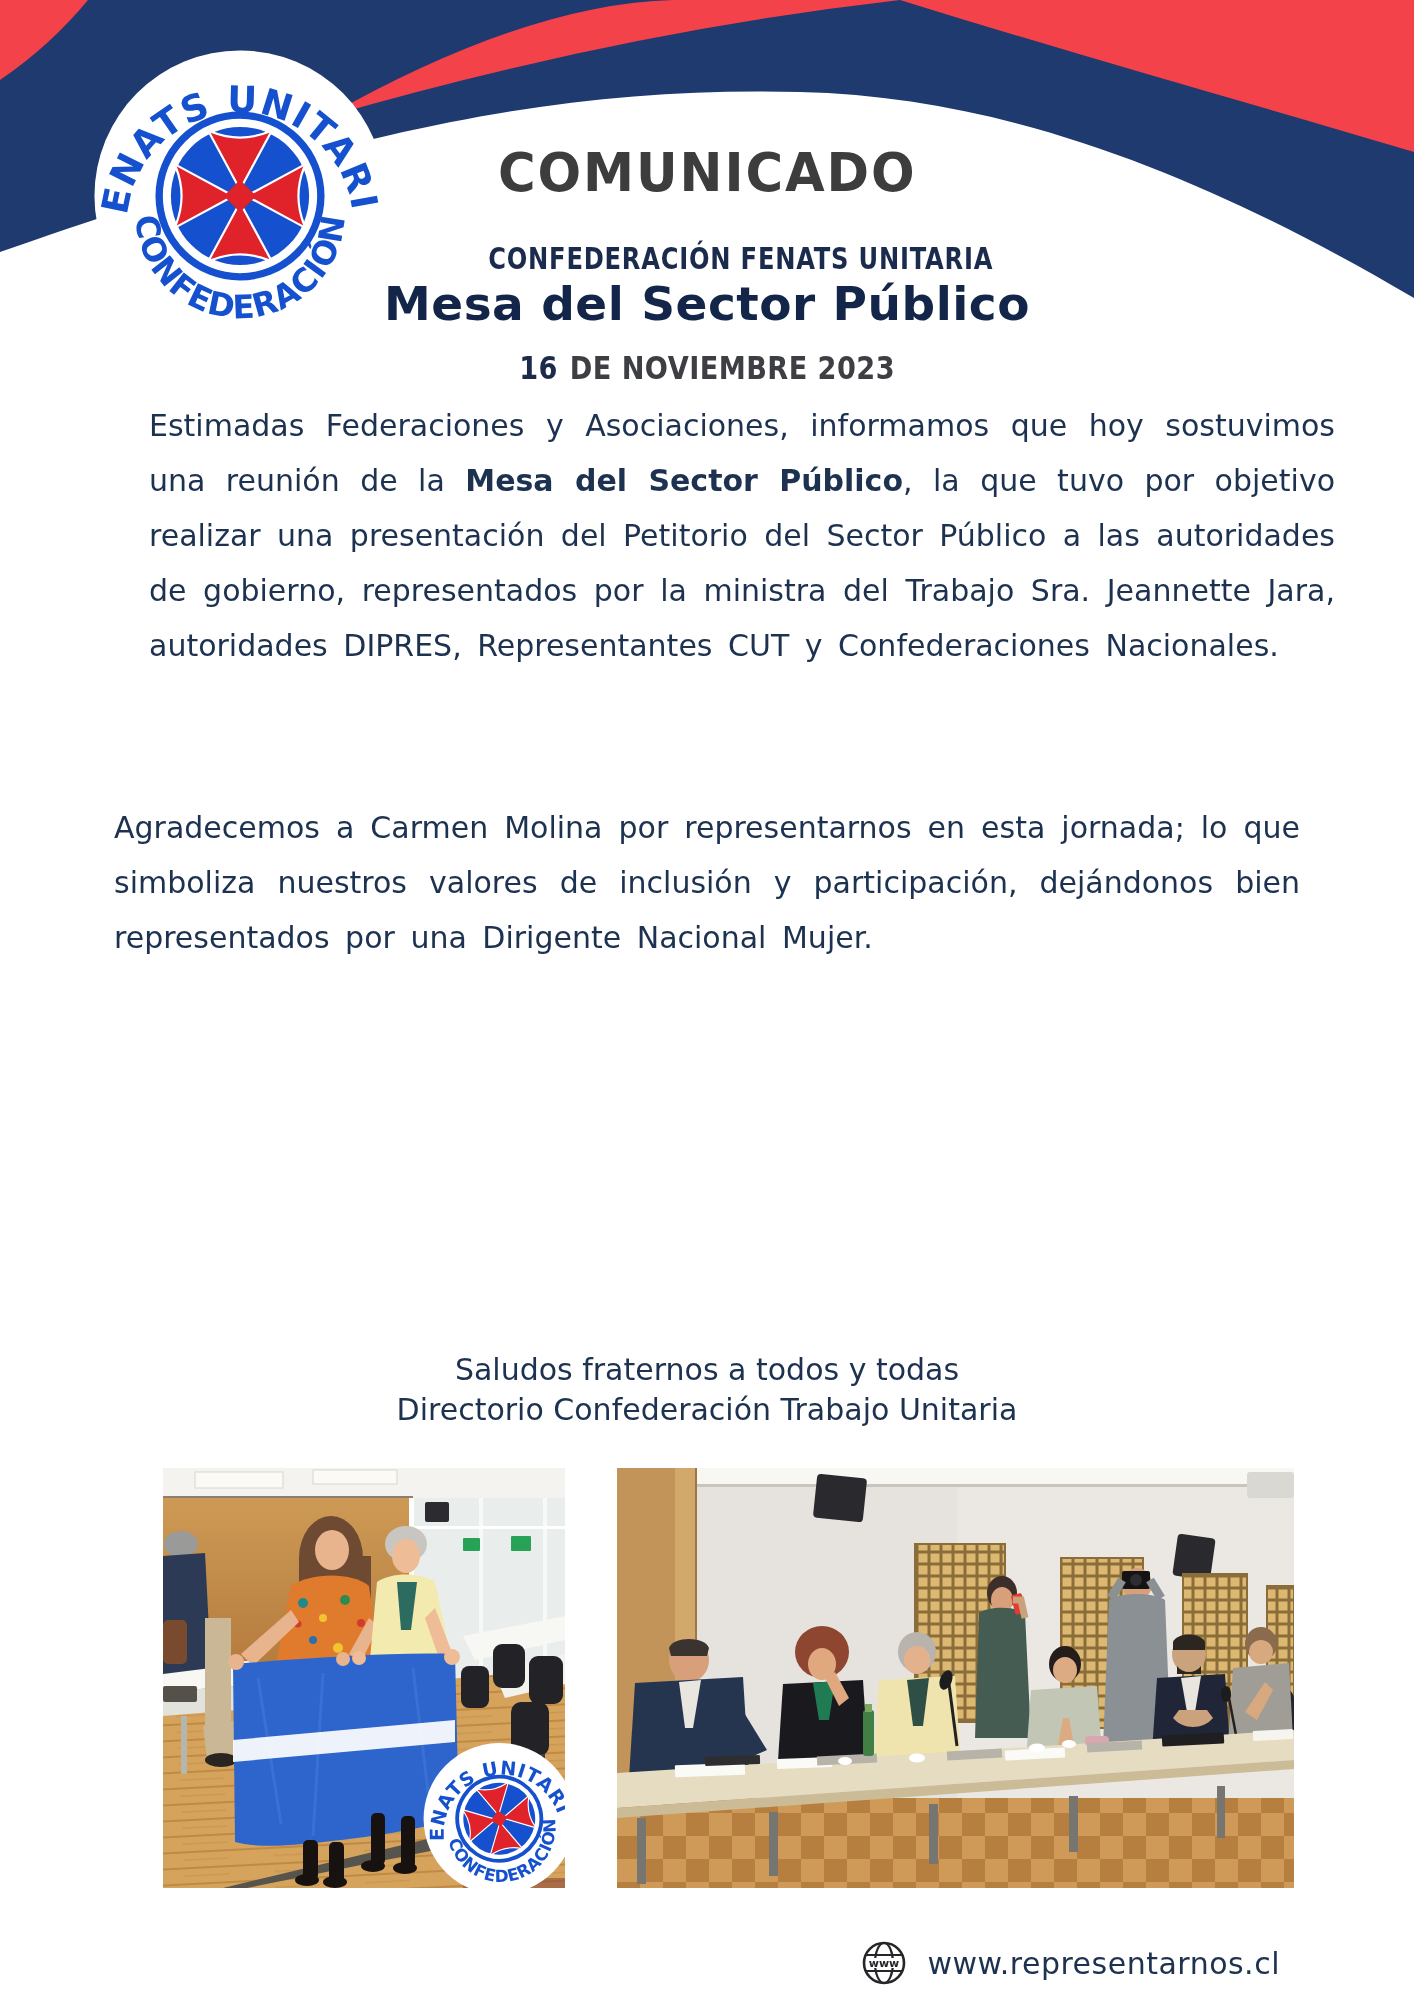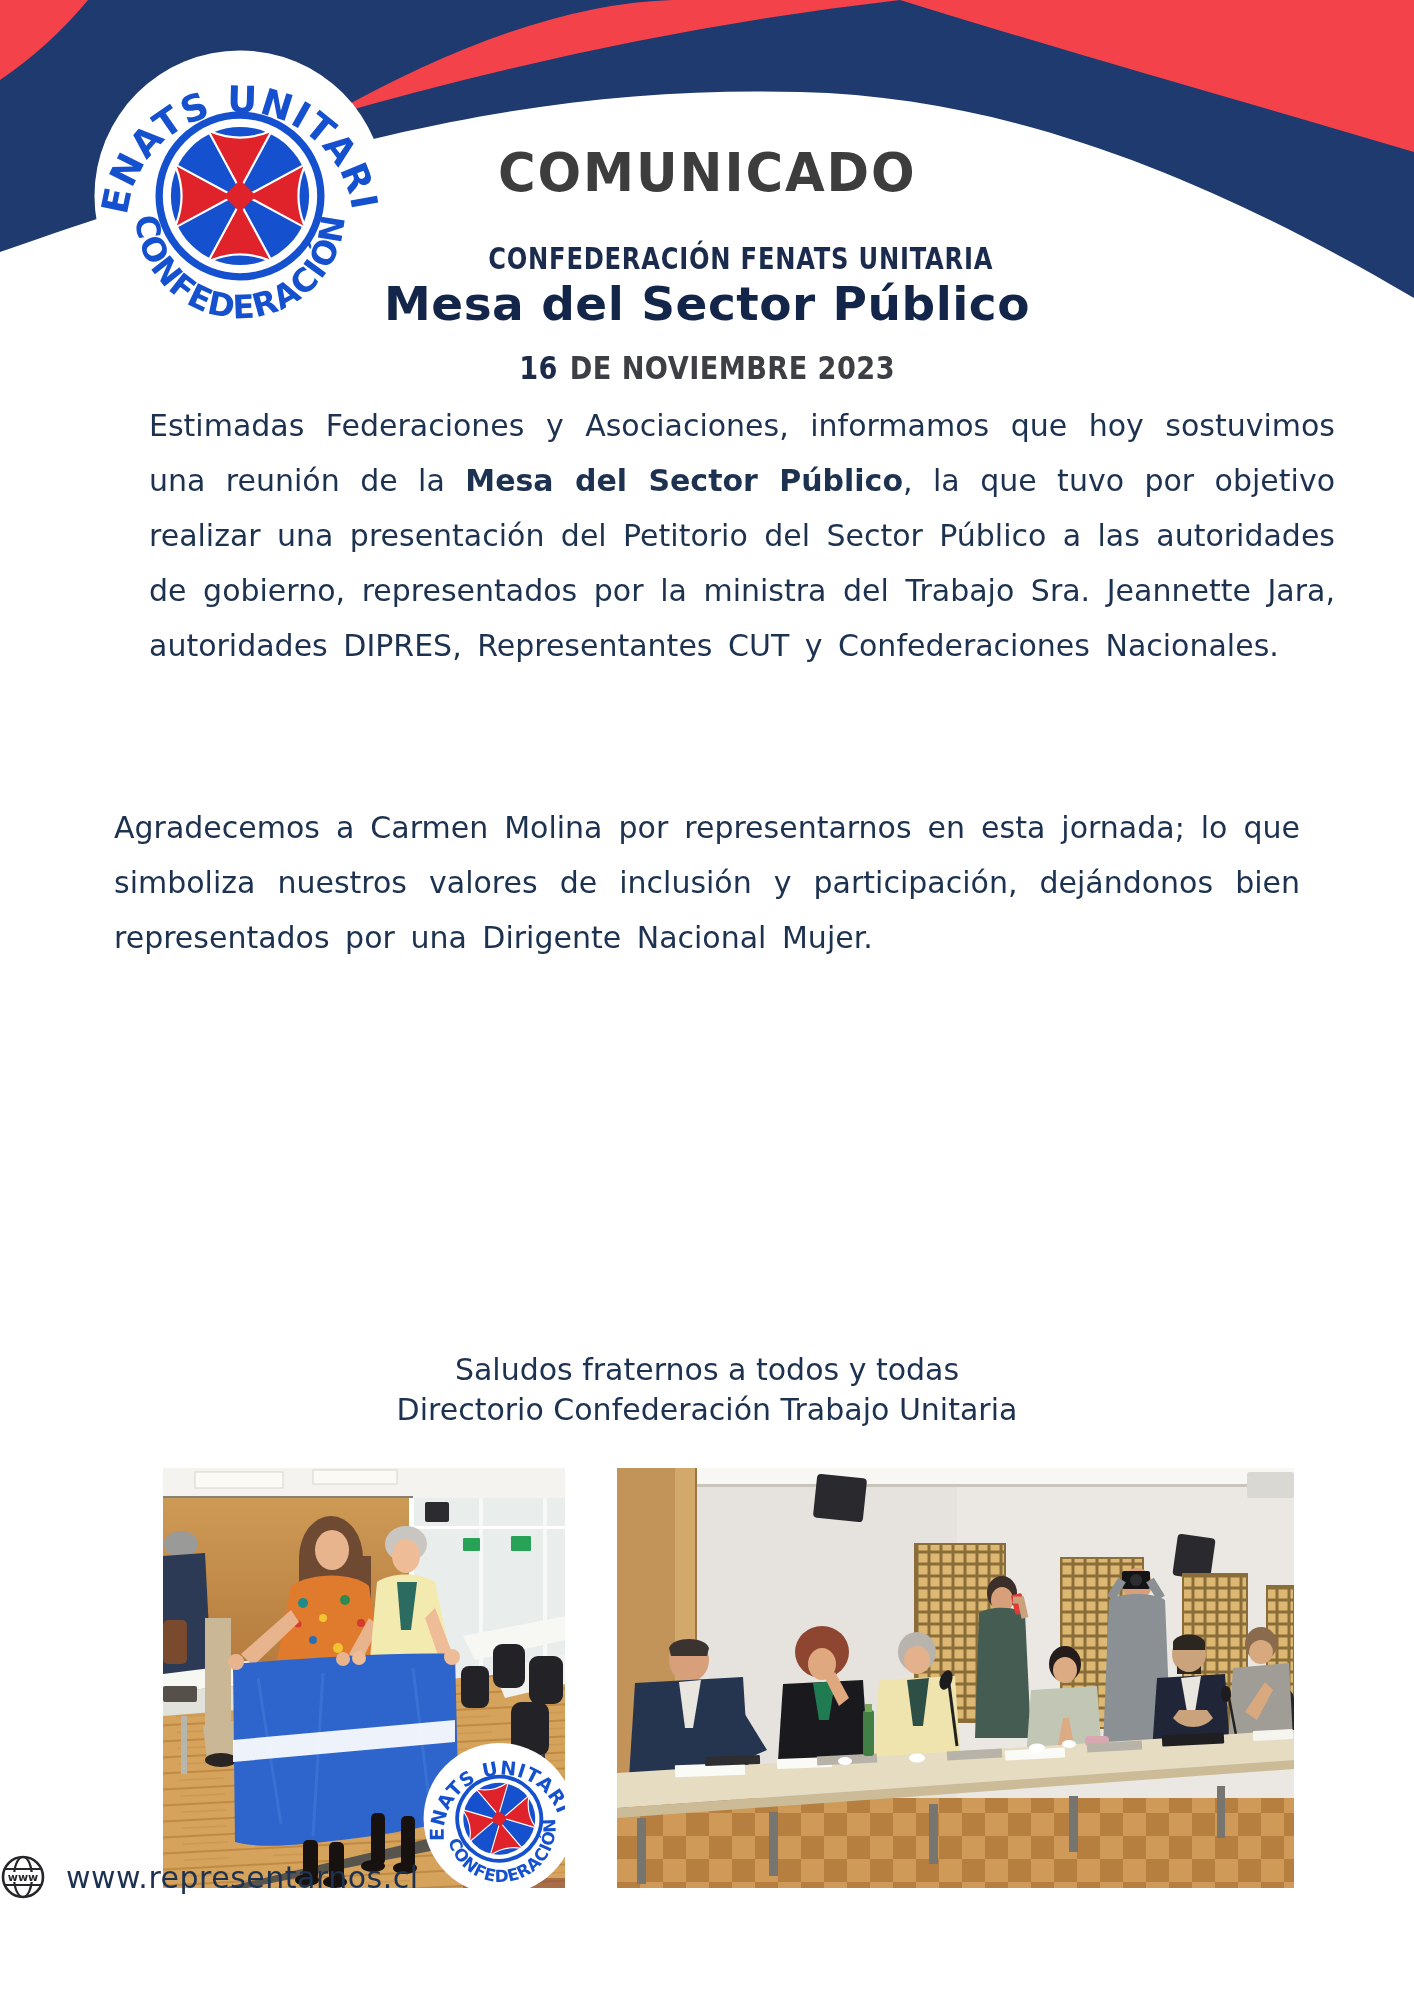--- a/index.html
+++ b/index.html
@@ -37,22 +37,22 @@
   }
   .para .b{font-weight:bold;}
   .p1{top:398px;margin-left:35px;} .p2{top:800px;} .p3{top:1085px;}
   .closing{left:0;width:100%;text-align:center;font-size:30px;color:var(--text-navy);line-height:1.2;}
   .c1{top:1340px;margin-top:12px;} .c2{top:1392px;}
   .photo{top:1468px; height:420px; overflow:hidden;}
   .photo svg{display:block;}
   .photo-left{left:163px; width:402px;}
   .photo-right{left:617px; width:677px;}
   .footer{
-    top:1850px; left:0; width:1280px; height:54px;
-    display:flex; align-items:center; justify-content:flex-start; gap:20px;
+    top:1936px; left:0; width:1280px; height:54px;
+    display:flex; align-items:center; justify-content:flex-end; gap:20px;
   }
   .footer .site{font-size:30px; color:var(--text-navy); letter-spacing:0.5px; text-decoration:none;}
   .header-svg{top:0; left:0;}
 </style>
 </head>
 <body>
 
 <div class="page">
 
   <svg class="abs header-svg" width="1414" height="345" viewBox="0 0 1414 345">

